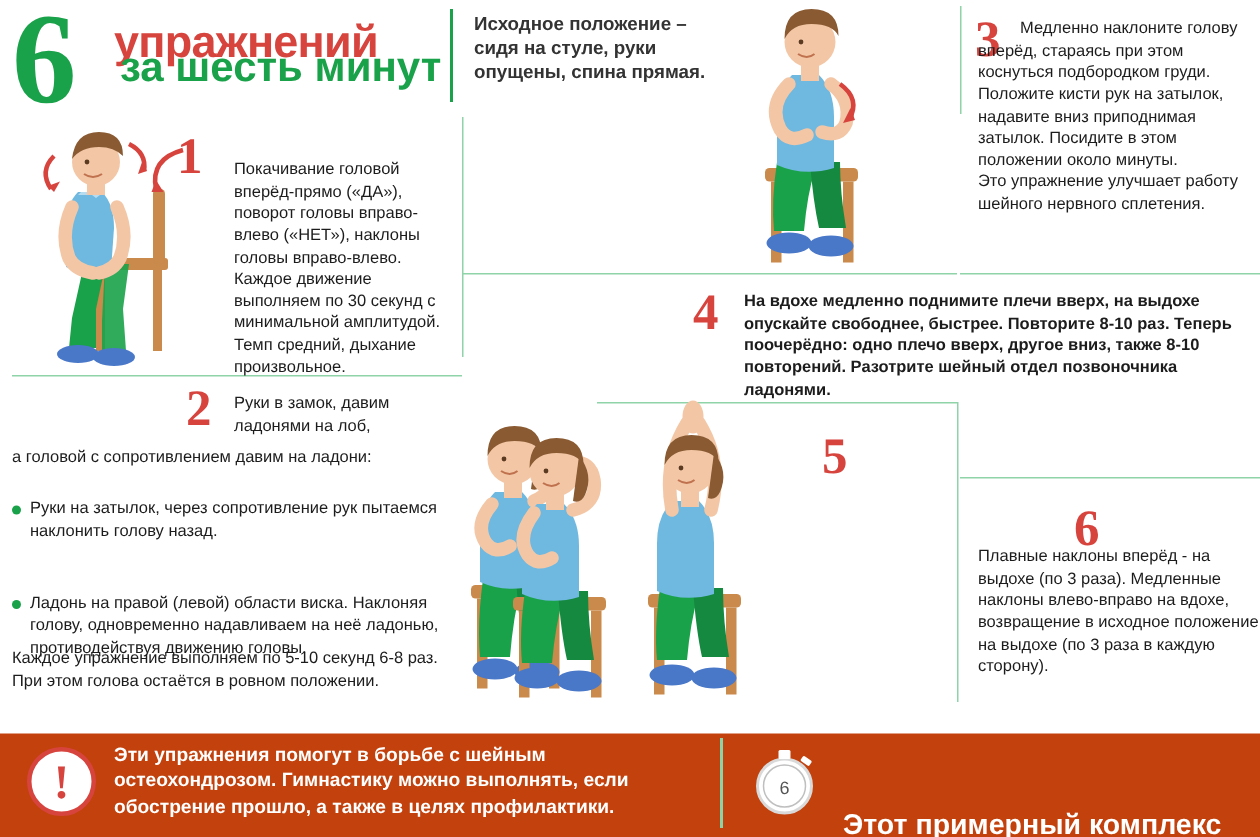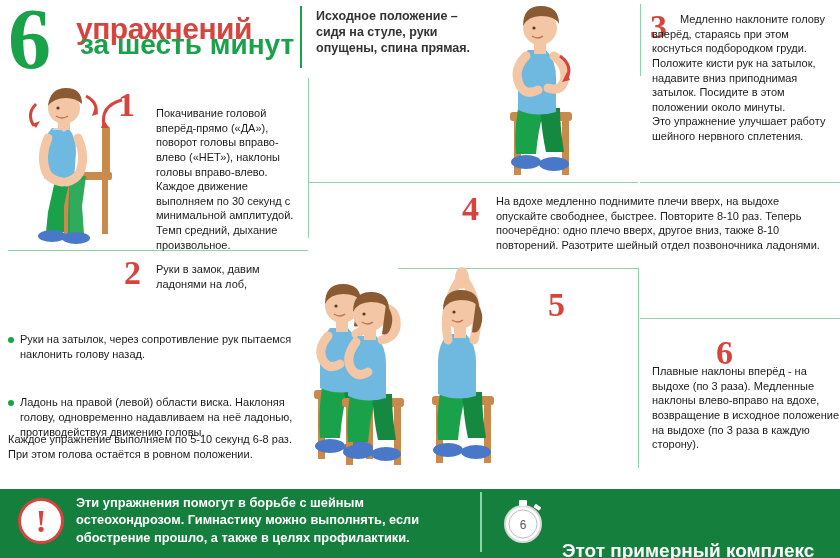--- a/index.html
+++ b/index.html
@@ -55,21 +55,21 @@
     content:"";position:absolute;left:0;top:5px;width:6px;height:6px;
     border-radius:50%;background:#1aa24a;
   }
 
   
   .vline{position:absolute;background:#8fd3a8;width:1px;}
   .hline{position:absolute;background:#8fd3a8;height:1px;}
 
   
   .greenbar{
-    position:absolute;left:0;bottom:0;width:840px;height:72px;background:#15803d;
+    position:absolute;left:0;bottom:0;width:840px;height:72px;background:#c2410c;
   }
   .bar-sep{position:absolute;left:0;top:0;width:840px;height:3px;background:#ffffff;}
   .excl{
     position:absolute;left:18px;top:12px;width:46px;height:46px;border-radius:50%;
     background:#ffffff;border:3px solid #d7443e;box-sizing:border-box;
   }
   .excl:after{
     content:"!";position:absolute;left:0;right:0;top:2px;text-align:center;
     font-size:32px;font-weight:bold;color:#d7443e;font-family:"Liberation Serif",serif;
   }
@@ -150,20 +150,21 @@
     </svg>
   </div>
 
   <svg style="position:absolute;left:96px;top:96px;" width="30" height="36">
     <path d="M26 4 q-22 6 -18 26" stroke="#d7443e" stroke-width="3" fill="none"></path>
     <path d="M5 32 l8 0 -5 -8 z" fill="#d7443e"></path>
   </svg>
 
   <div class="num" style="left:124px;top:256px;">2</div>
   <div class="txt" style="left:156px;top:262px;width:150px;">Руки в замок, давим ладонями на лоб,</div>
+  <div class="txt" style="left:8px;top:298px;width:296px;">а головой с сопротивлением давим на ладони:</div>
   <div class="txt bullet" style="left:8px;top:332px;width:290px;">Руки на затылок, через сопротивление рук пытаемся наклонить голову назад.</div>
   <div class="txt bullet" style="left:8px;top:366px;width:290px;">Ладонь на правой (левой) области виска. Наклоняя голову, одновременно надавливаем на неё ладонью, противодействуя движению головы.</div>
   <div class="txt" style="left:8px;top:432px;width:290px;">Каждое упражнение выполняем по 5-10 секунд 6-8 раз. При этом голова остаётся в ровном положении.</div>
 
   <div class="fig" style="left:296px;top:266px;">
     <svg width="110" height="205" viewBox="0 0 110 205">
       <rect x="18" y="124" width="62" height="9" rx="3" fill="#c98a4b"></rect>
       <rect x="22" y="133" width="7" height="60" fill="#c98a4b"></rect>
       <rect x="70" y="133" width="7" height="60" fill="#c98a4b"></rect>
 
@@ -206,21 +207,21 @@
       <circle cx="54" cy="22" r="17" fill="#f3c7a6"></circle>
       <path d="M37 20 q0 -20 18 -20 q18 0 18 18 q-4 -8 -18 -8 q-13 0 -18 10z" fill="#8a5a32"></path>
       <circle cx="48" cy="22" r="1.6" fill="#5b3a22"></circle>
       <path d="M46 30 q6 4 11 0" stroke="#c0724f" stroke-width="1.4" fill="none"></path>
       <path d="M74 50 q14 10 6 24" stroke="#d7443e" stroke-width="3" fill="none"></path>
       <path d="M76 76 l8 -2 -3 -8 z" fill="#d7443e"></path>
     </svg>
   </div>
 
   <div class="num" style="left:462px;top:192px;">4</div>
-  <div class="txt" style="left:496px;top:194px;width:330px;">На вдохе медленно поднимите плечи вверх, на выдохе опускайте свободнее, быстрее. Повторите 8-10 раз. Теперь поочерёдно: одно плечо вверх, другое вниз, также 8-10 повторений. Разотрите шейный отдел позвоночника ладонями.</div>
+  <div class="txt" style="left:496px;top:194px;width:330px;font-weight:bold;">На вдохе медленно поднимите плечи вверх, на выдохе опускайте свободнее, быстрее. Повторите 8-10 раз. Теперь поочерёдно: одно плечо вверх, другое вниз, также 8-10 повторений. Разотрите шейный отдел позвоночника ладонями.</div>
 
   <div class="num" style="left:548px;top:288px;">5</div>
 
   <div class="fig" style="left:322px;top:286px;">
     <svg width="110" height="190" viewBox="0 0 110 190">
       <rect x="20" y="112" width="62" height="9" rx="3" fill="#c98a4b"></rect>
       <rect x="24" y="121" width="7" height="58" fill="#c98a4b"></rect>
       <rect x="72" y="121" width="7" height="58" fill="#c98a4b"></rect>
       <path d="M28 108 q-4 28 -2 48 l20 0 q2 -24 8 -46z" fill="#1aa24a"></path>
       <path d="M50 108 q2 28 6 46 l18 0 q-4 -24 -4 -46z" fill="#14893f"></path>

